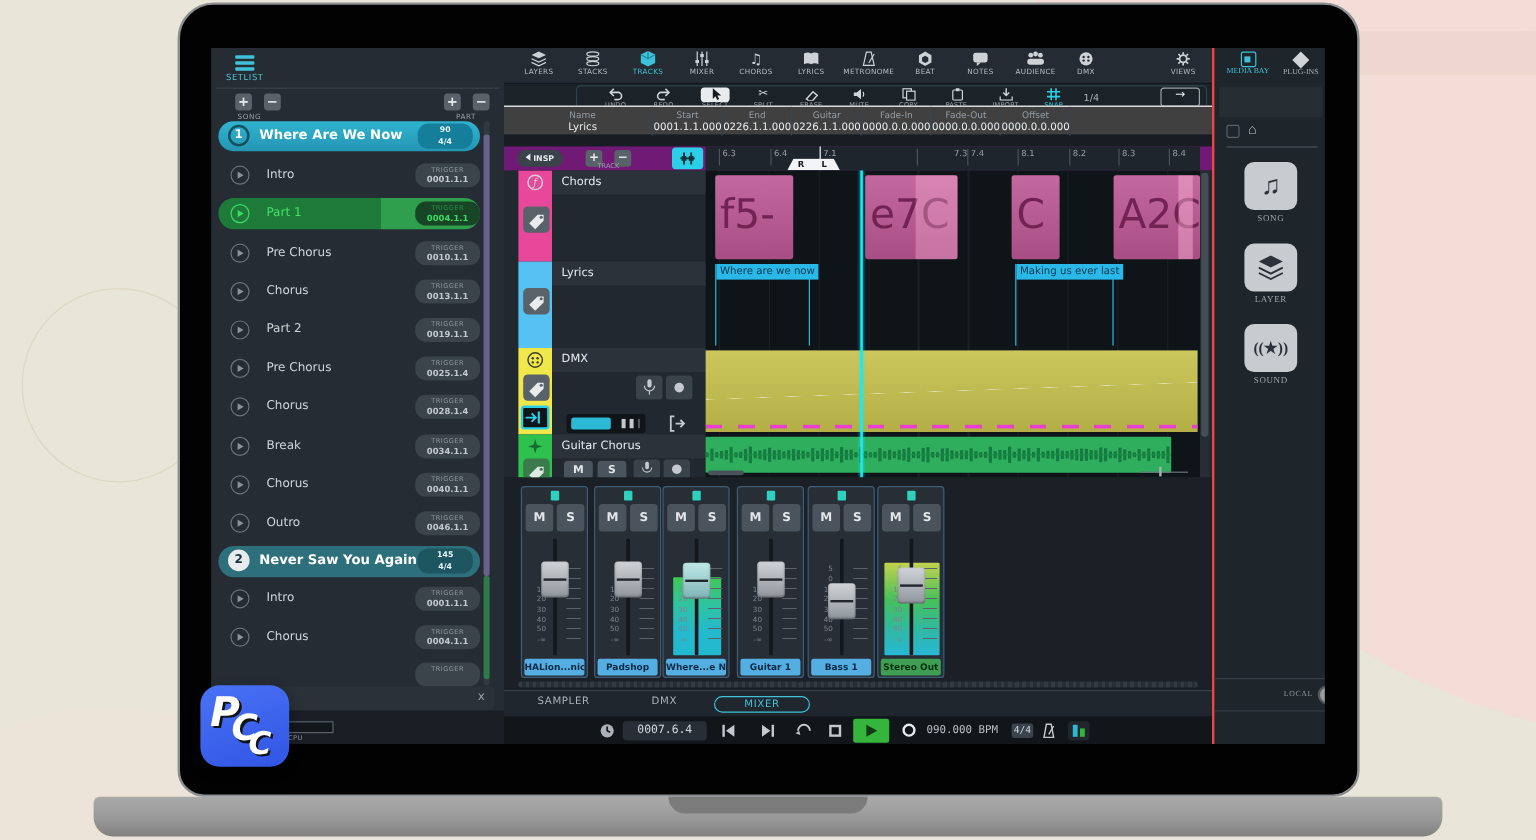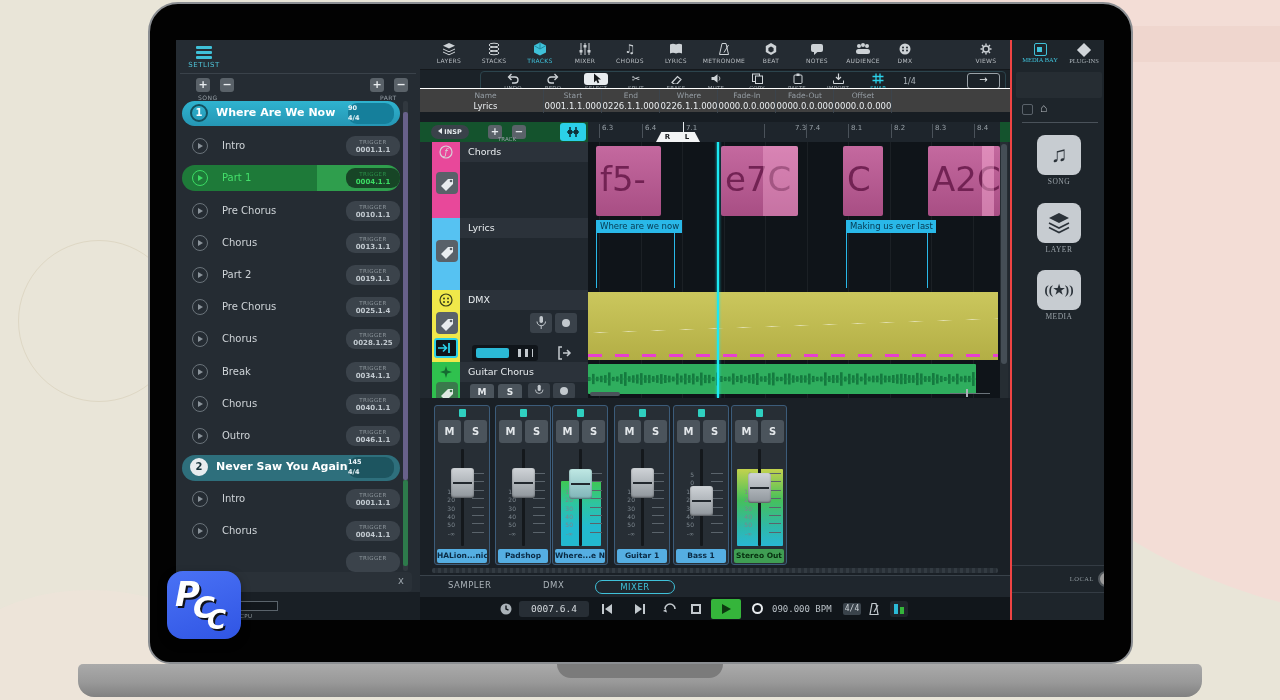--- a/index.html
+++ b/index.html
@@ -21,21 +21,21 @@
   .hamb div{height:3px;background:#3fc1d9;border-radius:1px;}
   .setlist-title{left:4px;top:21px;width:48px;font-size:7px;letter-spacing:.5px;color:#4fc3d8;text-align:center;}
   .sl-div{left:4px;top:33px;width:236px;height:1px;background:#3a424a;}
   .sqbtn{width:14px;height:14px;background:#5a6269;border-radius:3px;color:#e8ecef;font-size:11px;line-height:13px;text-align:center;font-weight:bold;}
   .grp-label{font-size:6px;color:#98a1a8;letter-spacing:.5px;}
   .song-pill{left:6px;width:218px;height:25px;border-radius:13px;background:linear-gradient(180deg,#2fb3cf,#2596b4);}
   .song-pill.s2{background:#2e6f7c;height:26px;}
   .snum{left:8px;top:3px;width:18px;height:18px;border:2px solid #14505e;border-radius:50%;box-sizing:border-box;text-align:center;font-size:10px;line-height:14px;color:#fff;font-weight:bold;}
   .s2 .snum{background:#e8ecef;border-color:#e8ecef;color:#15323a;}
   .stitle{left:34px;top:5px;font-size:11px;font-weight:bold;color:#fff;white-space:nowrap;}
-  .sbadge{right:6px;top:2px;width:46px;height:21px;background:#157f9b;border-radius:9px;text-align:left;color:#eaf6fa;}
+  .sbadge{right:6px;top:2px;width:46px;height:21px;background:#157f9b;border-radius:9px;text-align:center;color:#eaf6fa;}
   .s2 .sbadge{background:#1d5560;}
   .sbadge div{font-size:6.5px;line-height:10px;font-weight:bold;}
   .part-row{left:6px;width:218px;height:26px;}
   .part-row.sel{border-radius:13px;background:linear-gradient(90deg,#1e7a39 0 62%,#2f9e4d 62%);}
   .playcirc{left:10px;top:5px;width:16px;height:16px;border:1.5px solid #6a737a;border-radius:50%;box-sizing:border-box;}
   .playcirc .tri{position:absolute;left:5px;top:3.5px;width:0;height:0;border-left:5px solid #8a939a;border-top:3.5px solid transparent;border-bottom:3.5px solid transparent;}
   .sel .playcirc{border-color:#3bdb63;}
   .sel .playcirc .tri{border-left-color:#3bdb63;}
   .pname{left:40px;top:7px;font-size:10px;color:#cfd4d8;white-space:nowrap;}
   .sel .pname{color:#45e06b;}
@@ -67,21 +67,21 @@
   .tb2-item.actsel .ic{background:#e8ecef;border-radius:3px;width:24px;margin:0 auto;color:#16191c;}
   .tb2-item.teal .ic,.tb2-item.teal .lb{color:#2bd0e8;}
   .snapval{top:7px;font-size:8px;color:#aab2b8;}
   .arrowbtn{left:547px;top:3px;width:33px;height:16px;border:1.5px solid #9aa2a8;border-radius:3px;box-sizing:border-box;text-align:center;font-size:10px;line-height:12px;color:#e8ecef;}
   .insp-row{left:0;top:48px;width:590px;height:24px;background:#404040;border-top:1px solid #ffffff;box-sizing:border-box;}
   .insp-col{top:0;height:24px;border-left:1px solid #3c444c;}
   .insp-col.first{border-left:none;}
   .insp-col .lb{display:block;text-align:center;font-size:7.5px;color:#949ca3;margin-top:2px;}
   .insp-col .vl{display:block;text-align:center;font-size:8.5px;color:#e8ecef;margin-top:1px;}
   
-  .ruler{left:0;top:82px;width:590px;height:32px;background:#14532d;}
+  .ruler{left:0;top:82px;width:590px;height:32px;background:#701a75;}
   .ruler-ticks{left:168px;top:0;width:412px;height:20px;background:#1e252c;}
   .tick{top:2px;font-size:7px;color:#98a1a8;border-left:1px solid #4a525a;padding-left:2px;height:14px;}
   .insp-pill{left:11px;top:3px;width:38px;height:14px;background:#3a424a;border-radius:7px;color:#e8ecef;font-size:6.5px;line-height:14px;text-align:center;font-weight:bold;}
   .insp-pill .tri{display:inline-block;width:0;height:0;border-right:4px solid #e8ecef;border-top:3px solid transparent;border-bottom:3px solid transparent;margin-right:2px;}
   .trkbtn{top:3px;width:14px;height:14px;background:#5a6269;border-radius:3px;color:#e8ecef;font-size:10px;line-height:13px;text-align:center;font-weight:bold;}
   .trk-label{left:72px;top:14px;width:30px;text-align:center;font-size:5.5px;color:#98a1a8;}
   .tealbtn{left:140px;top:1px;width:26px;height:18px;background:#2bd0e8;border-radius:3px;}
   .rlflag{left:236px;top:10px;width:44px;height:10px;background:#f2f4f5;clip-path:polygon(12% 0,88% 0,100% 100%,0 100%);text-align:center;font-size:7px;font-weight:bold;color:#16191c;line-height:10px;letter-spacing:6px;padding-left:4px;box-sizing:border-box;}
   .whiteline{left:263px;top:0;width:1px;height:20px;background:#e8ecef;}
   
@@ -261,21 +261,21 @@
             <span class="b2">0025.1.4</span>
           </div>
       </div>
       <div class="a part-row" style="top:286px;">
         <div class="a playcirc">
             <span class="tri"></span>
           </div>
         <div class="a pname">Chorus</div>
         <div class="a tbadge">
             <span class="b1">TRIGGER</span>
-            <span class="b2">0028.1.25</span>
+            <span class="b2">0028.1.4</span>
           </div>
       </div>
       <div class="a part-row" style="top:319px;">
         <div class="a playcirc">
             <span class="tri"></span>
           </div>
         <div class="a pname">Break</div>
         <div class="a tbadge">
             <span class="b1">TRIGGER</span>
             <span class="b2">0034.1.1</span>
@@ -563,21 +563,21 @@
         </div>
         <div class="a insp-col" style="left:123px;width:58px;">
           <span class="lb">Start</span>
             <span class="vl">0001.1.1.000</span>
         </div>
         <div class="a insp-col" style="left:181px;width:58px;">
           <span class="lb">End</span>
             <span class="vl">0226.1.1.000</span>
         </div>
         <div class="a insp-col" style="left:239px;width:58px;">
-          <span class="lb">Where</span>
+          <span class="lb">Guitar</span>
             <span class="vl">0226.1.1.000</span>
         </div>
         <div class="a insp-col" style="left:297px;width:58px;">
           <span class="lb">Fade-In</span>
             <span class="vl">0000.0.0.000</span>
         </div>
         <div class="a insp-col" style="left:355px;width:58px;">
           <span class="lb">Fade-Out</span>
             <span class="vl">0000.0.0.000</span>
         </div>
@@ -1038,21 +1038,21 @@
 
       <div class="a rbtn" style="top:163px;">
         <svg width="26" height="24" viewBox="0 0 26 24" style="margin:8px auto 0;">
             <path d="M13 2l10 5-10 5L3 7z" fill="#2b3239"></path>
             <path d="M3 12l10 5 10-5M3 16.5l10 5 10-5" stroke="#2b3239" stroke-width="1.6" fill="none"></path>
           </svg>
       </div>
       <div class="a rbtn-lb" style="top:205px;">LAYER</div>
 
       <div class="a rbtn" style="top:230px;"><span style="font-size:13px;line-height:40px;font-weight:bold;">((★))</span></div>
-      <div class="a rbtn-lb" style="top:272px;">MEDIA</div>
+      <div class="a rbtn-lb" style="top:272px;">SOUND</div>
 
       <div class="a localrow">
         <div class="a local-lb">LOCAL</div>
         <div class="a knob"></div>
       </div>
     </div>
   </div>
 
   <div class="a base">
     <div class="a notch"></div>

